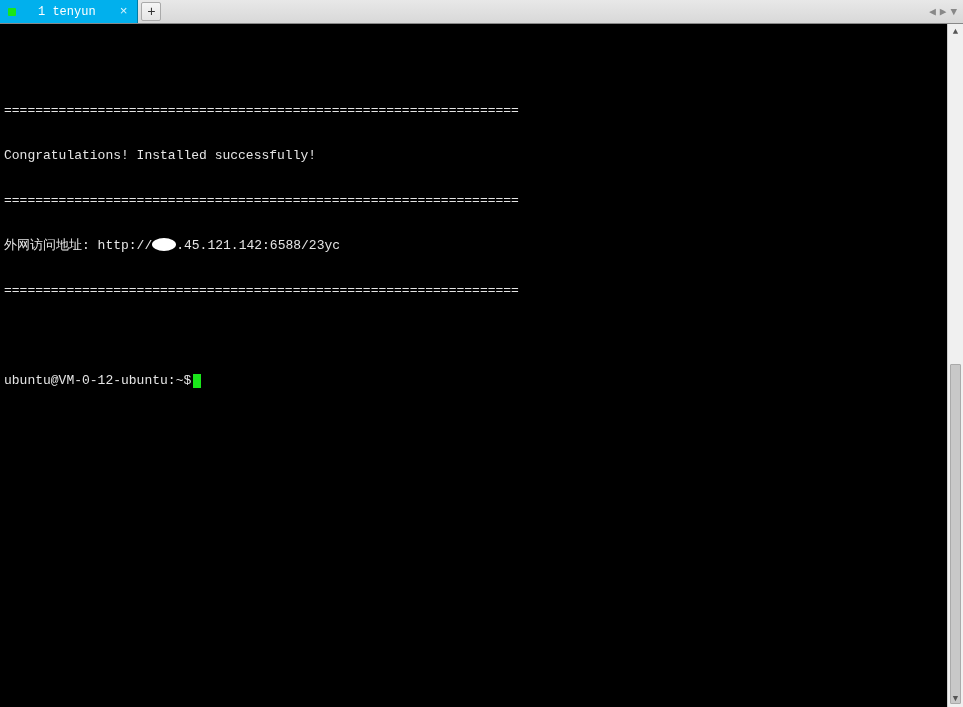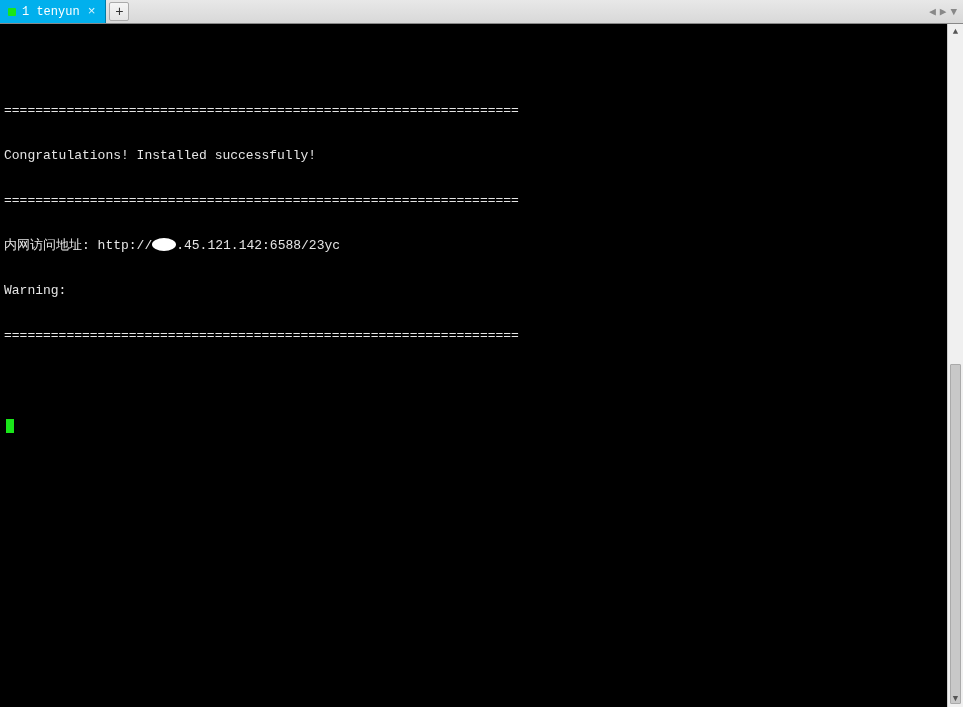--- a/index.html
+++ b/index.html
@@ -23,21 +23,21 @@
       align-items: stretch;
       position: relative;
     }
     .tab {
       background: #01b0ed;
       color: #fff;
       font-size: 12px;
       padding: 0 8px;
       display: flex;
       align-items: center;
-      gap: 6px;
+      gap: 22px;
       min-width: 80px;
       border-right: 1px solid rgba(0,0,0,0.3);
       cursor: pointer;
     }
     .tab .status-dot {
       width: 8px;
       height: 8px;
       background: #1ae61a;
       border-radius: 1px;
       flex-shrink: 0;
@@ -165,25 +165,25 @@
     <span>▼</span>
   </div>
 </div>
 
 <div class="main-area">
   <div class="terminal">
     <div class="terminal-line"> </div>
     <div class="terminal-line">==================================================================</div>
     <div class="terminal-line">Congratulations! Installed successfully!</div>
     <div class="terminal-line">==================================================================</div>
-    <div class="terminal-line"><span>内网访问地址: http://</span><span class="redact"></span><span>.45.121.142:6588/23yc</span></div>
-    <div class="terminal-line">Warning:</div>
+    <div class="terminal-line"><span>外网访问地址: http://</span><span class="redact"></span><span>.45.121.142:6588/23yc</span></div>
     <div class="terminal-line">==================================================================</div>
     <div class="terminal-line"> </div>
     <div class="terminal-line prompt-line">
+      <span>ubuntu@VM-0-12-ubuntu:~$</span>
       <span class="cursor"></span>
     </div>
   </div>
   <div class="scrollbar">
     <div class="scroll-up">▲</div>
     <div class="scroll-thumb"></div>
     <div class="scroll-down">▼</div>
   </div>
 </div>
 

